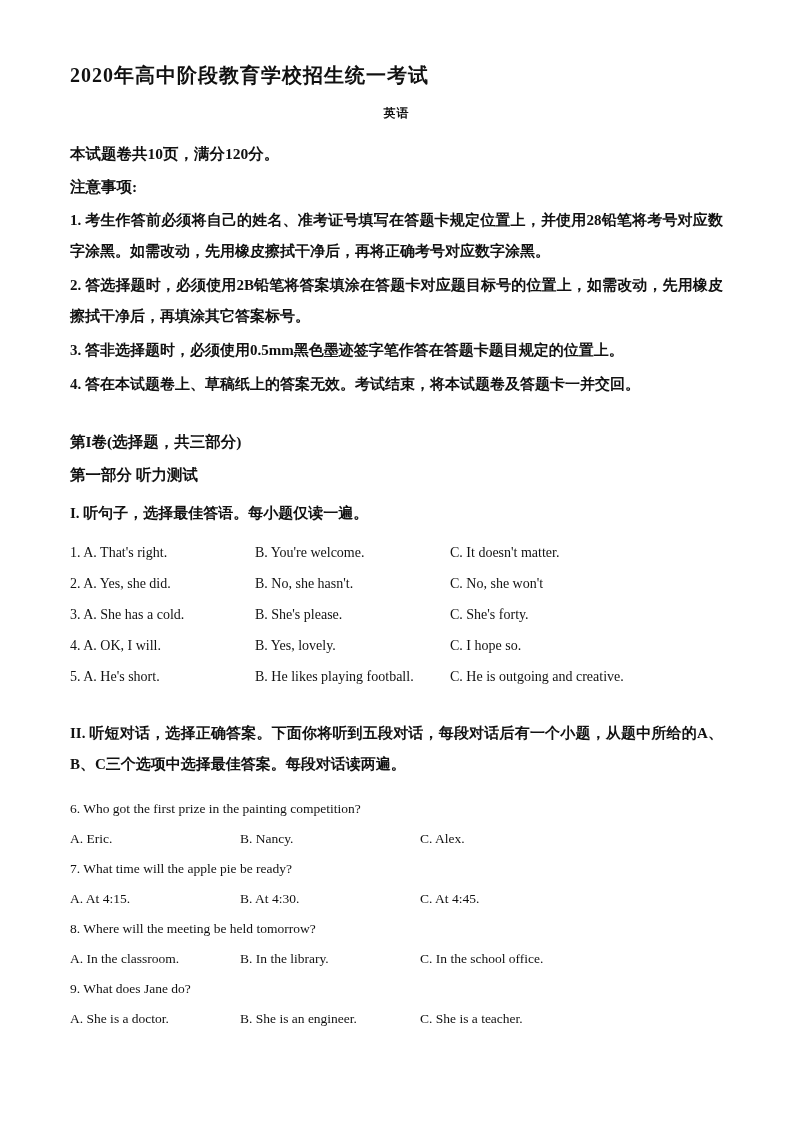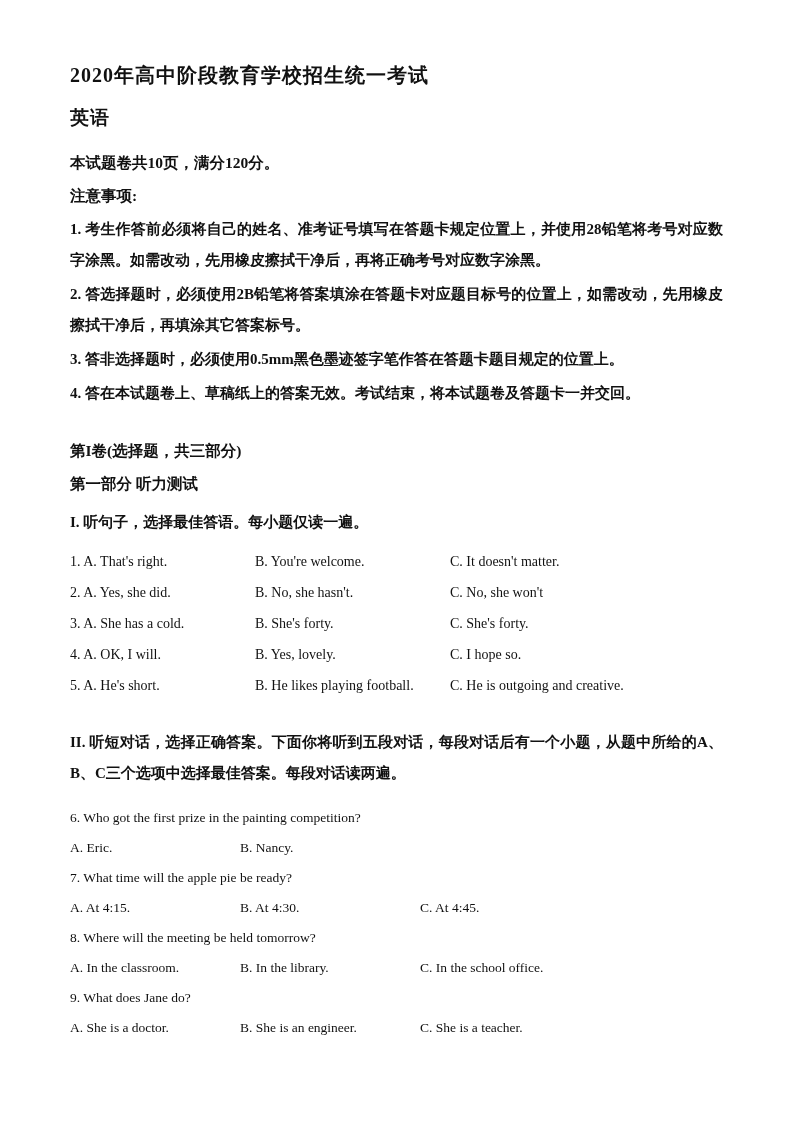--- a/index.html
+++ b/index.html
@@ -21,22 +21,23 @@
     padding: 62px 70px 30px 70px;
   }
   .exam-title {
     text-align: left;
     font-weight: bold;
     font-size: 20px;
     margin: 0 0 16px 0;
     letter-spacing: 1px;
   }
   .exam-subject {
+    text-align: center;
     font-weight: bold;
-    font-size: 19px;
+    font-size: 12px;
     margin: 0 0 22px 0;
     letter-spacing: 1px;
   }
   .intro-line {
     font-weight: bold;
     font-size: 15.5px;
     margin: 0 0 12px 0;
   }
   .notes-heading {
     font-weight: bold;
@@ -116,21 +117,21 @@
     <span data-bind="volume1.section1.rows.0.b">B. You're welcome.</span>
     <span data-bind="volume1.section1.rows.0.c">C. It doesn't matter.</span>
   </div>
   <div class="opt-row-5">
     <span data-bind="volume1.section1.rows.1.a">2. A. Yes, she did.</span>
     <span data-bind="volume1.section1.rows.1.b">B. No, she hasn't.</span>
     <span data-bind="volume1.section1.rows.1.c">C. No, she won't</span>
   </div>
   <div class="opt-row-5">
     <span data-bind="volume1.section1.rows.2.a">3. A. She has a cold.</span>
-    <span data-bind="volume1.section1.rows.2.b">B. She's forty.</span>
+    <span data-bind="volume1.section1.rows.2.b">B. She's please.</span>
     <span data-bind="volume1.section1.rows.2.c">C. She's forty.</span>
   </div>
   <div class="opt-row-5">
     <span data-bind="volume1.section1.rows.3.a">4. A. OK, I will.</span>
     <span data-bind="volume1.section1.rows.3.b">B. Yes, lovely.</span>
     <span data-bind="volume1.section1.rows.3.c">C. I hope so.</span>
   </div>
   <div class="opt-row-5">
     <span data-bind="volume1.section1.rows.4.a">5. A. He's short.</span>
     <span data-bind="volume1.section1.rows.4.b">B. He likes playing football.</span>
@@ -141,20 +142,21 @@
 
   <p class="listening-instruction" data-bind="volume1.section2.instruction">II. 听短对话，选择正确答案。下面你将听到五段对话，每段对话后有一个小题，从题中所给的A、B、C三个选项中选择最佳答案。每段对话读两遍。</p>
 
   <div class="small-gap"></div>
 
   <div class="qa-block">
     <div class="q-line" data-bind="volume1.section2.questions.0.q">6. Who got the first prize in the painting competition?</div>
     <div class="opt-row-q">
       <span data-bind="volume1.section2.questions.0.a">A. Eric.</span>
       <span data-bind="volume1.section2.questions.0.b">B. Nancy.</span>
+      <span data-bind="volume1.section2.questions.0.c">C. Alex.</span>
     </div>
   </div>
 
   <div class="qa-block">
     <div class="q-line" data-bind="volume1.section2.questions.1.q">7. What time will the apple pie be ready?</div>
     <div class="opt-row-q">
       <span data-bind="volume1.section2.questions.1.a">A. At 4:15.</span>
       <span data-bind="volume1.section2.questions.1.b">B. At 4:30.</span>
       <span data-bind="volume1.section2.questions.1.c">C. At 4:45.</span>
     </div>

